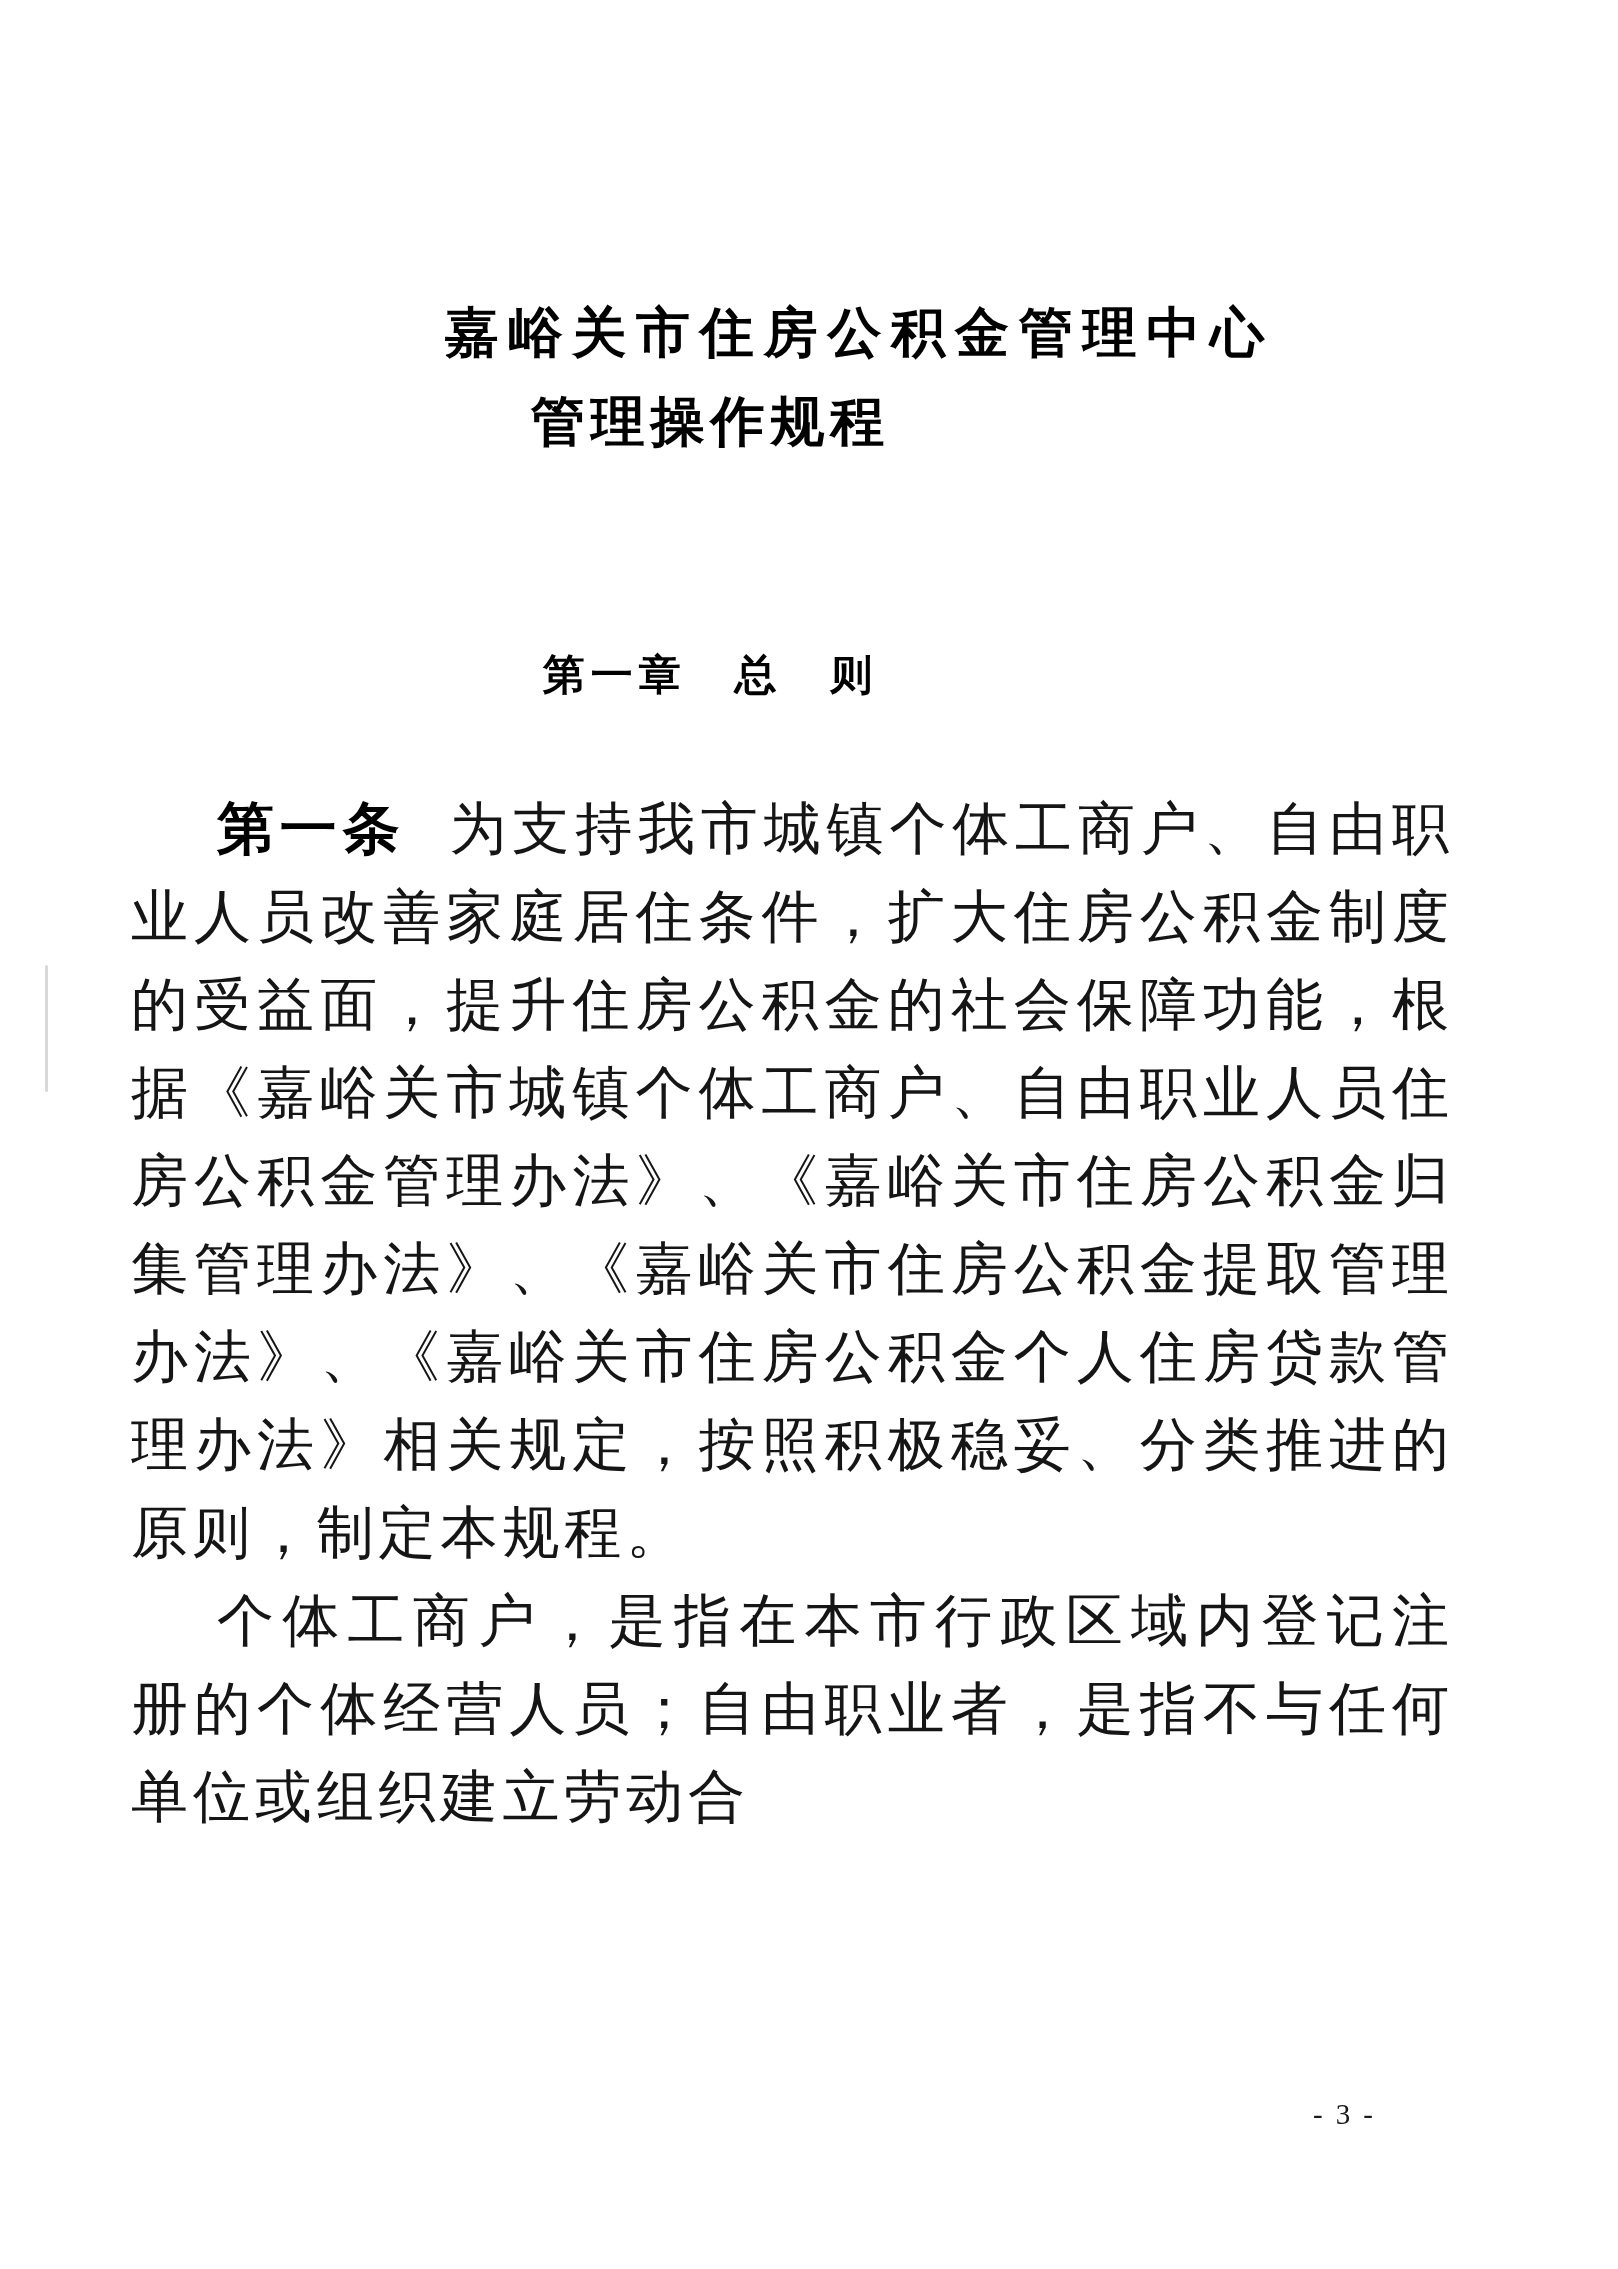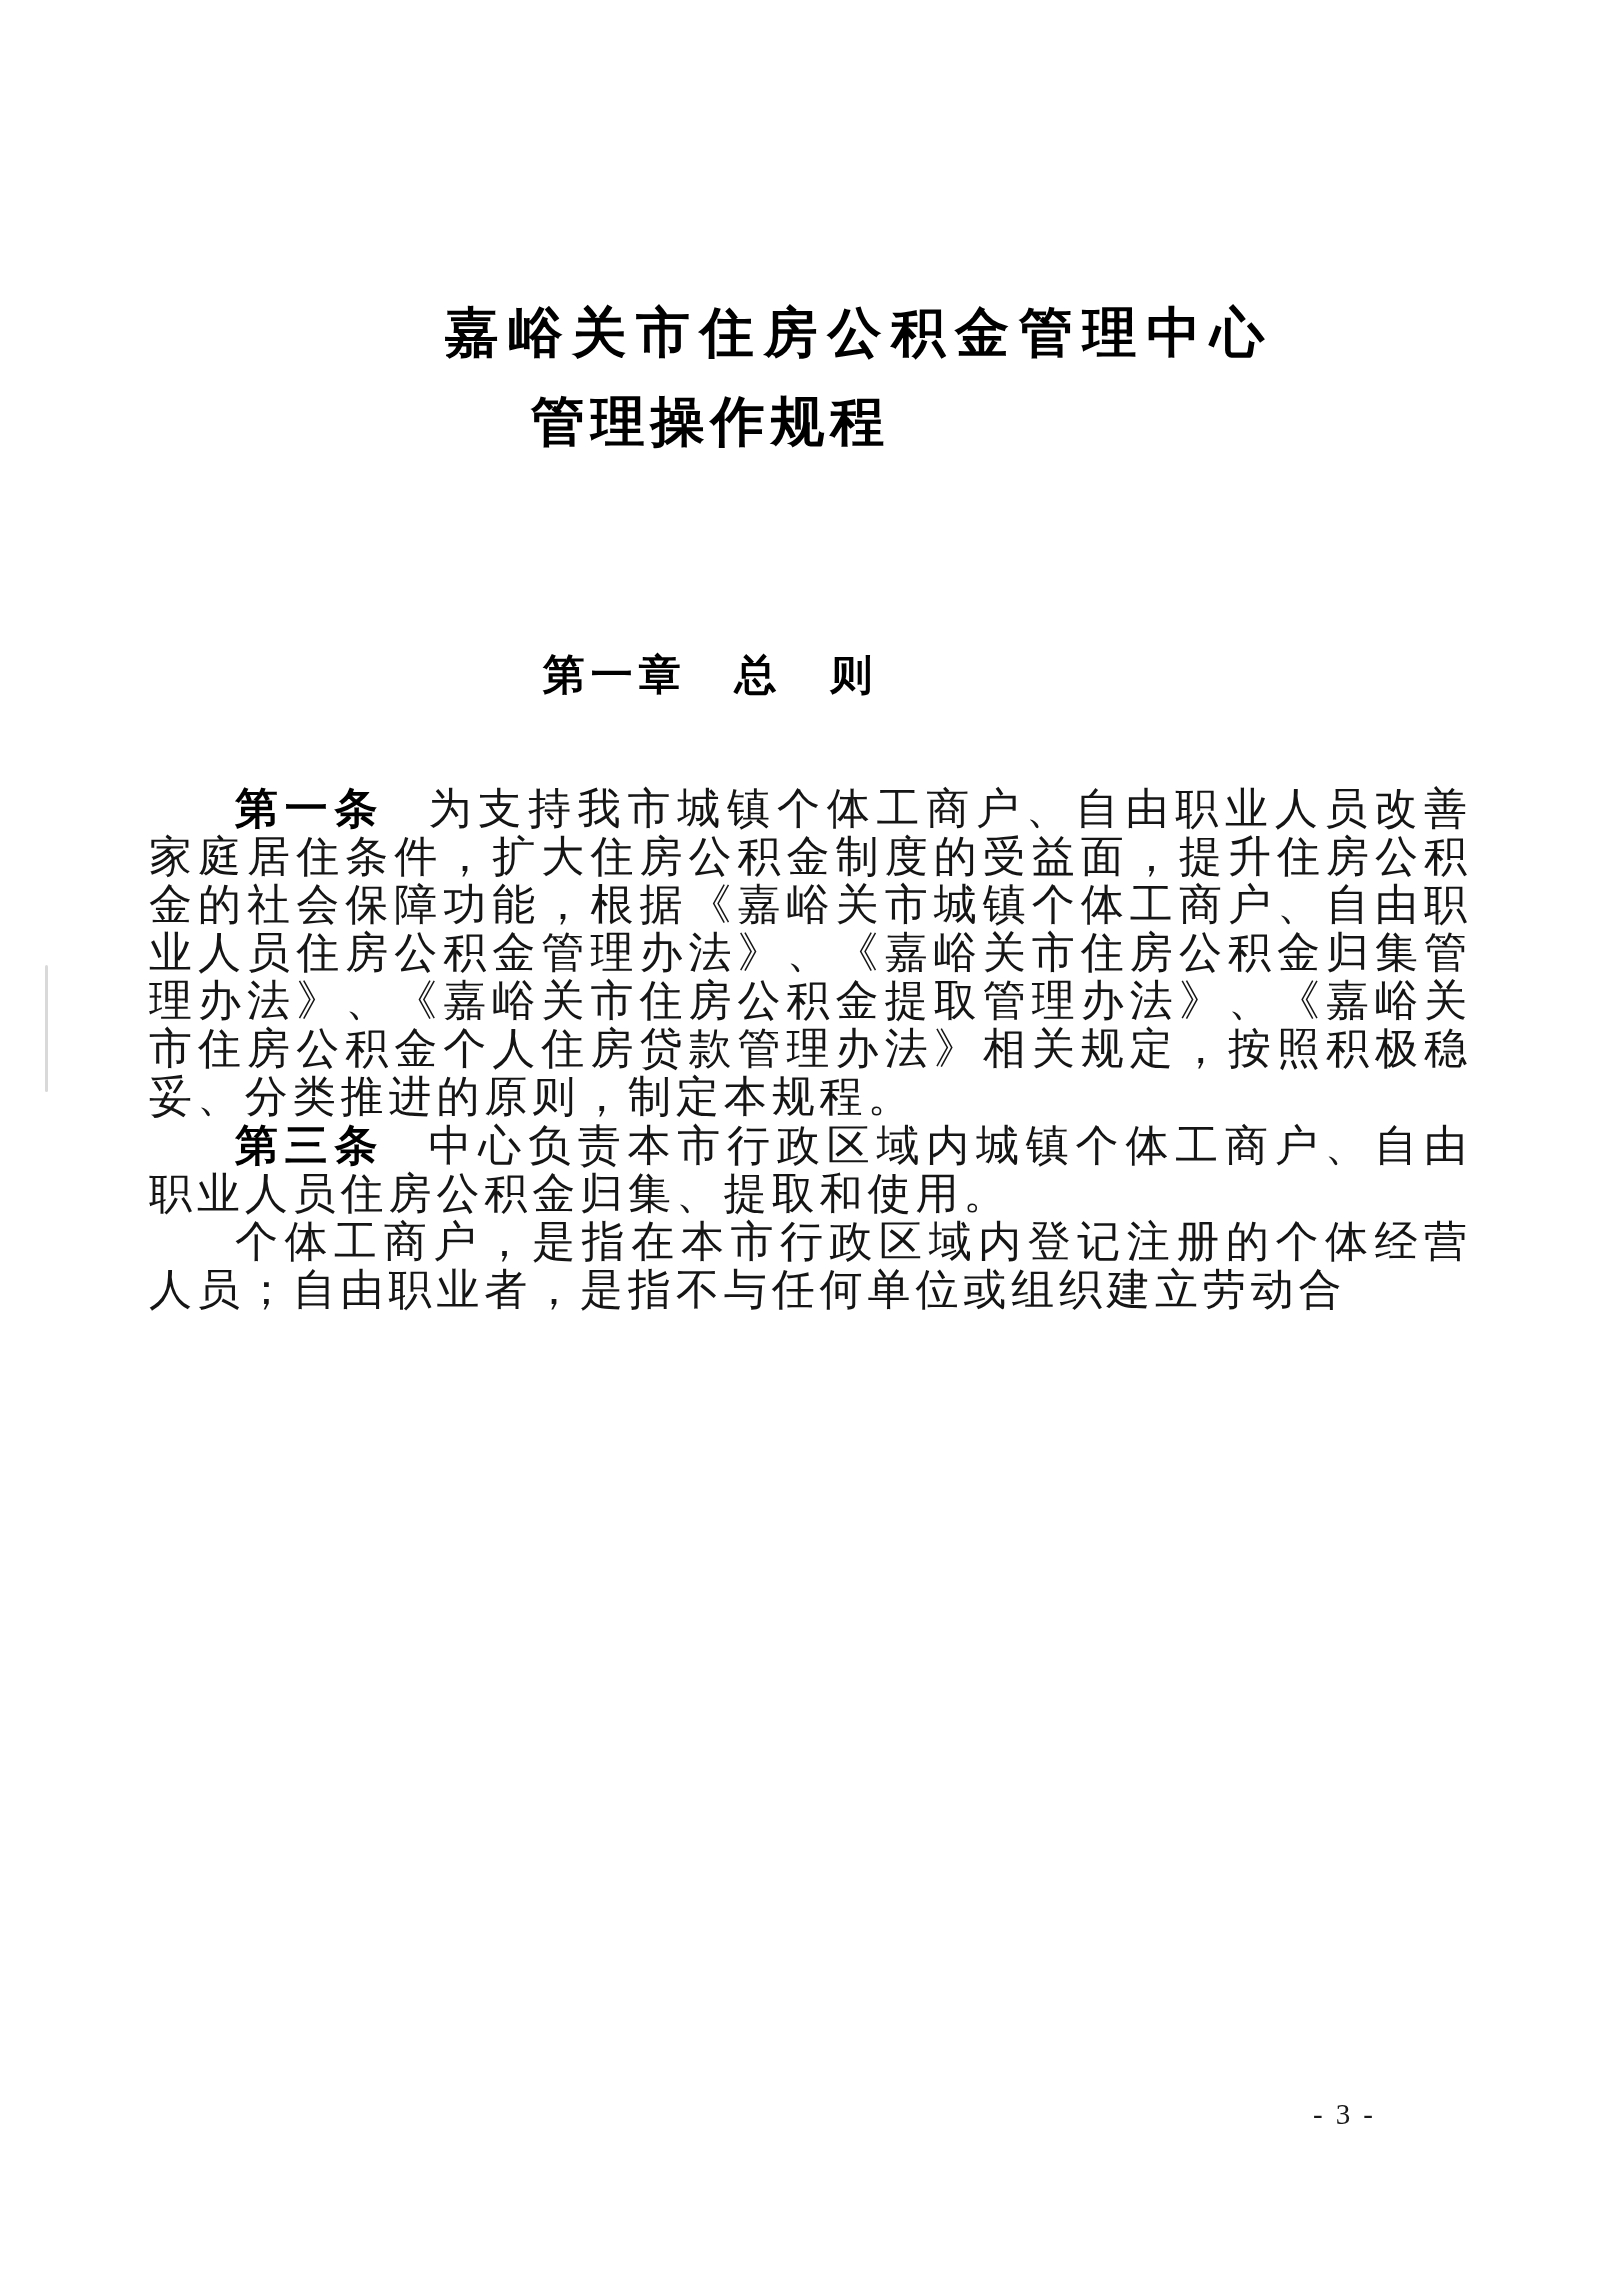--- a/index.html
+++ b/index.html
@@ -64,25 +64,25 @@
     text-align: center;
     font-family: "Liberation Sans", "DejaVu Sans", sans-serif;
     font-weight: bold;
     font-size: 42px;
     letter-spacing: 5.9px;
     color: #000000;
     white-space: nowrap;
   }
   .body-text {
     position: absolute;
-    left: 149px;
+    left: 131px;
     top: 784px;
     width: 1323px;
-    font-size: 43px;
-    line-height: 48px;
+    font-size: 57px;
+    line-height: 88px;
     letter-spacing: 4.9px;
     text-align: justify;
     color: #151515;
   }
   .body-text p {
     margin: 0;
     padding: 0;
     text-indent: 86px;
   }
   .lead {
@@ -113,21 +113,20 @@
     <div class="title-line first">嘉峪关市住房公积金管理中心</div>
     <div class="title-line third">管理操作规程</div>
   </div>
 
   <div class="chapter-heading">第一章　总　则</div>
 
   <div class="body-text">
     <p><span class="lead">第一条</span><span>为支持我市城镇个体工商户、自由职业人员改善家庭居住条件，扩大住房公积金制度的受益面，提升住房公积金的社会保障功能，根据《嘉峪关市城镇个体工商户、自由职业人员住房公积金管理办法》、《嘉峪关市住房公积金归集管理办法》、《嘉峪关市住房公积金提取管理办法》、《嘉峪关市住房公积金个人住房贷款管理办法》相关规定，按照积极稳妥、分类推进的原则，制定本规程。</span></p>
 
 
-    <p><span class="lead">第三条</span><span>中心负责本市行政区域内城镇个体工商户、自由职业人员住房公积金归集、提取和使用。</span></p>
 
     <p><span>个体工商户，是指在本市行政区域内登记注册的个体经营人员；自由职业者，是指不与任何单位或组织建立劳动合</span></p>
   </div>
 
   <div class="page-number">- 3 -</div>
 
 </div>
 
 
 </body></html>

